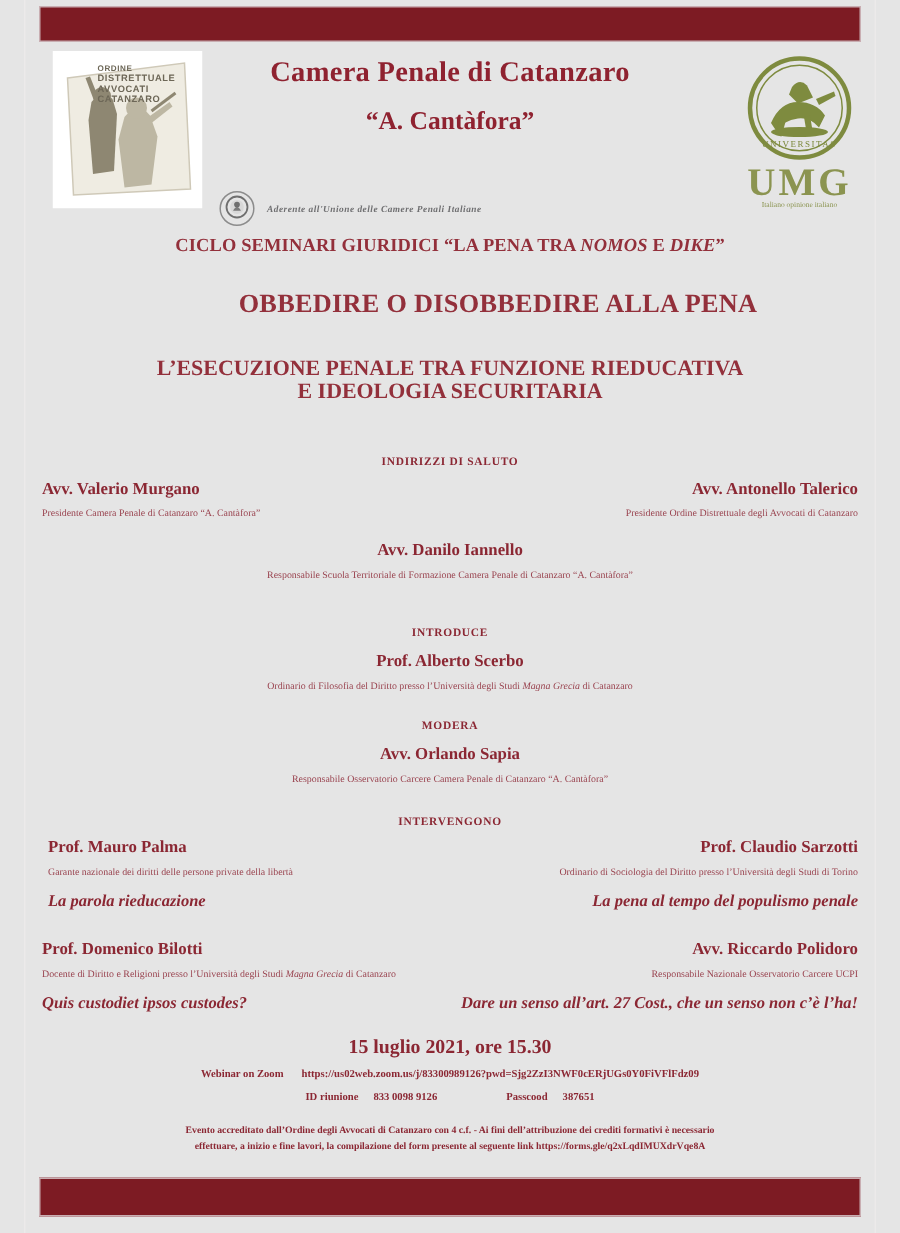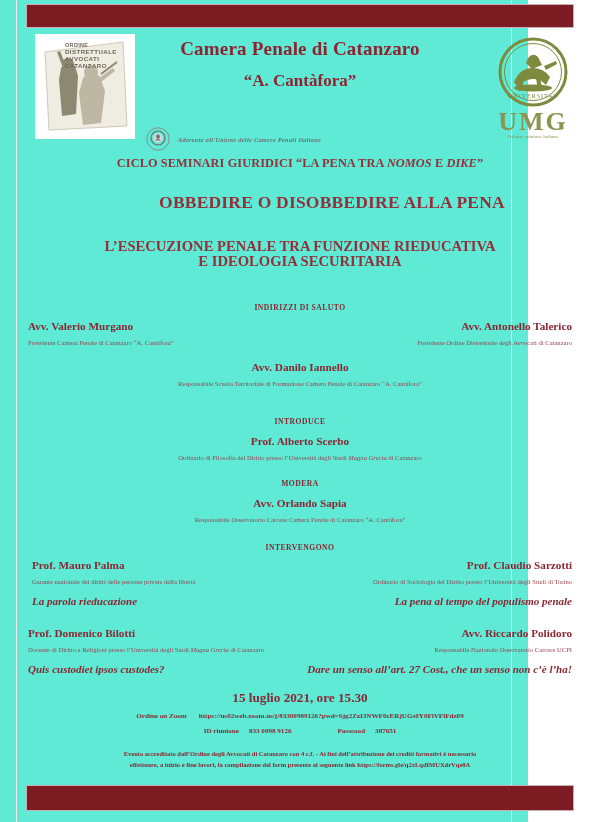--- a/index.html
+++ b/index.html
@@ -11,23 +11,23 @@
     width: 600px;
     height: 822px;
     font-family: "Liberation Serif", serif;
     color: #8c2331;
     position: relative;
     overflow: hidden;
   }
   .page {
     position: absolute;
     left: 0; top: 0;
-    width: 528px;
+    width: 600px;
     height: 822px;
-    background: #5eead4;
+    background: #e5e5e5;
     box-sizing: border-box;
   }
   
   .frame-left, .frame-right {
     position: absolute;
     top: 0; bottom: 0;
     width: 1px;
     background: #eceaea;
   }
   .frame-left { left: 16px; }
@@ -356,21 +356,21 @@
     </div>
     <div class="col-right">
       <div class="person-name">Avv. Riccardo Polidoro</div>
       <div class="person-role">Responsabile Nazionale Osservatorio Carcere UCPI</div>
       <div class="person-talk">Dare un senso all’art. 27 Cost., che un senso non c’è l’ha!</div>
     </div>
   </div>
 
   <div class="date-line">15 luglio 2021, ore 15.30</div>
 
-  <div class="zoom-line"><span class="lbl">Ordine on Zoom</span><span>https://us02web.zoom.us/j/83300989126?pwd=Sjg2ZzI3NWF0cERjUGs0Y0FiVFlFdz09</span></div>
+  <div class="zoom-line"><span class="lbl">Webinar on Zoom</span><span>https://us02web.zoom.us/j/83300989126?pwd=Sjg2ZzI3NWF0cERjUGs0Y0FiVFlFdz09</span></div>
 
   <div class="zoom-line2"><span>ID riunione</span><span class="gap"></span><span>833 0098 9126</span><span class="sep"></span><span>Passcood</span><span class="gap"></span><span>387651</span></div>
 
   <div class="accredit">
     <div>Evento accreditato dall’Ordine degli Avvocati di Catanzaro con 4 c.f. - Ai fini dell’attribuzione dei crediti formativi è necessario</div>
     <div>effettuare, a inizio e fine lavori, la compilazione del form presente al seguente link  https://forms.gle/q2xLqdIMUXdrVqe8A</div>
   </div>
 
   <div class="bar bar-bottom"></div>
 </div>

